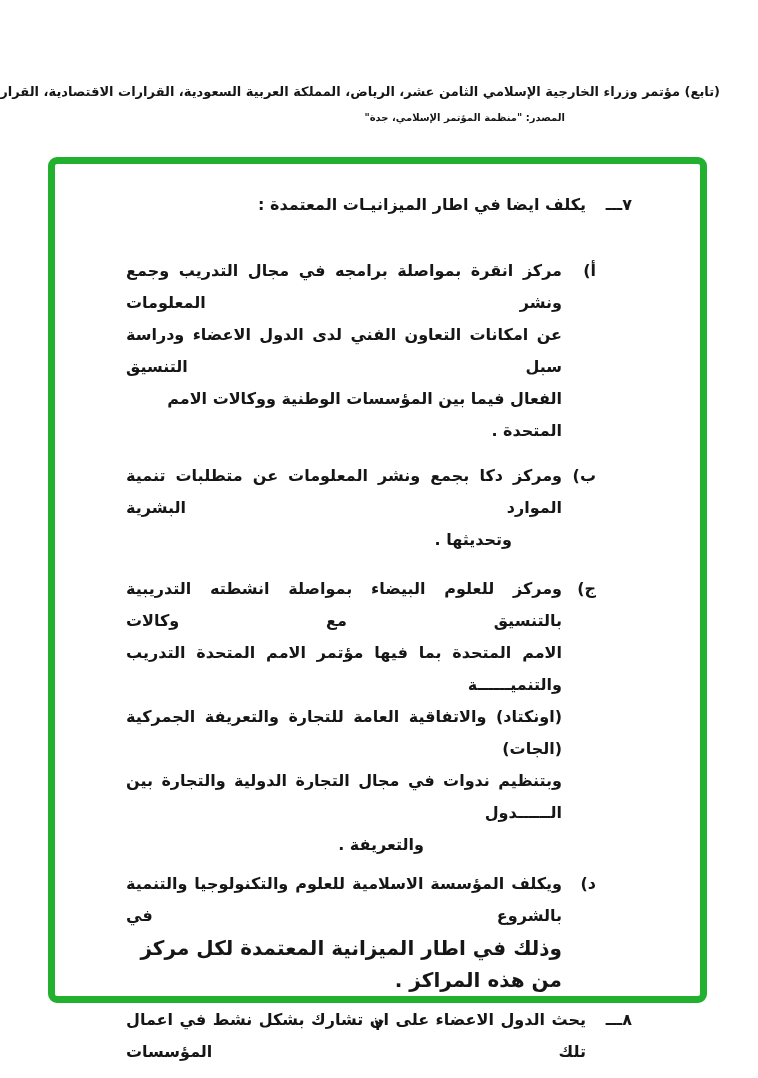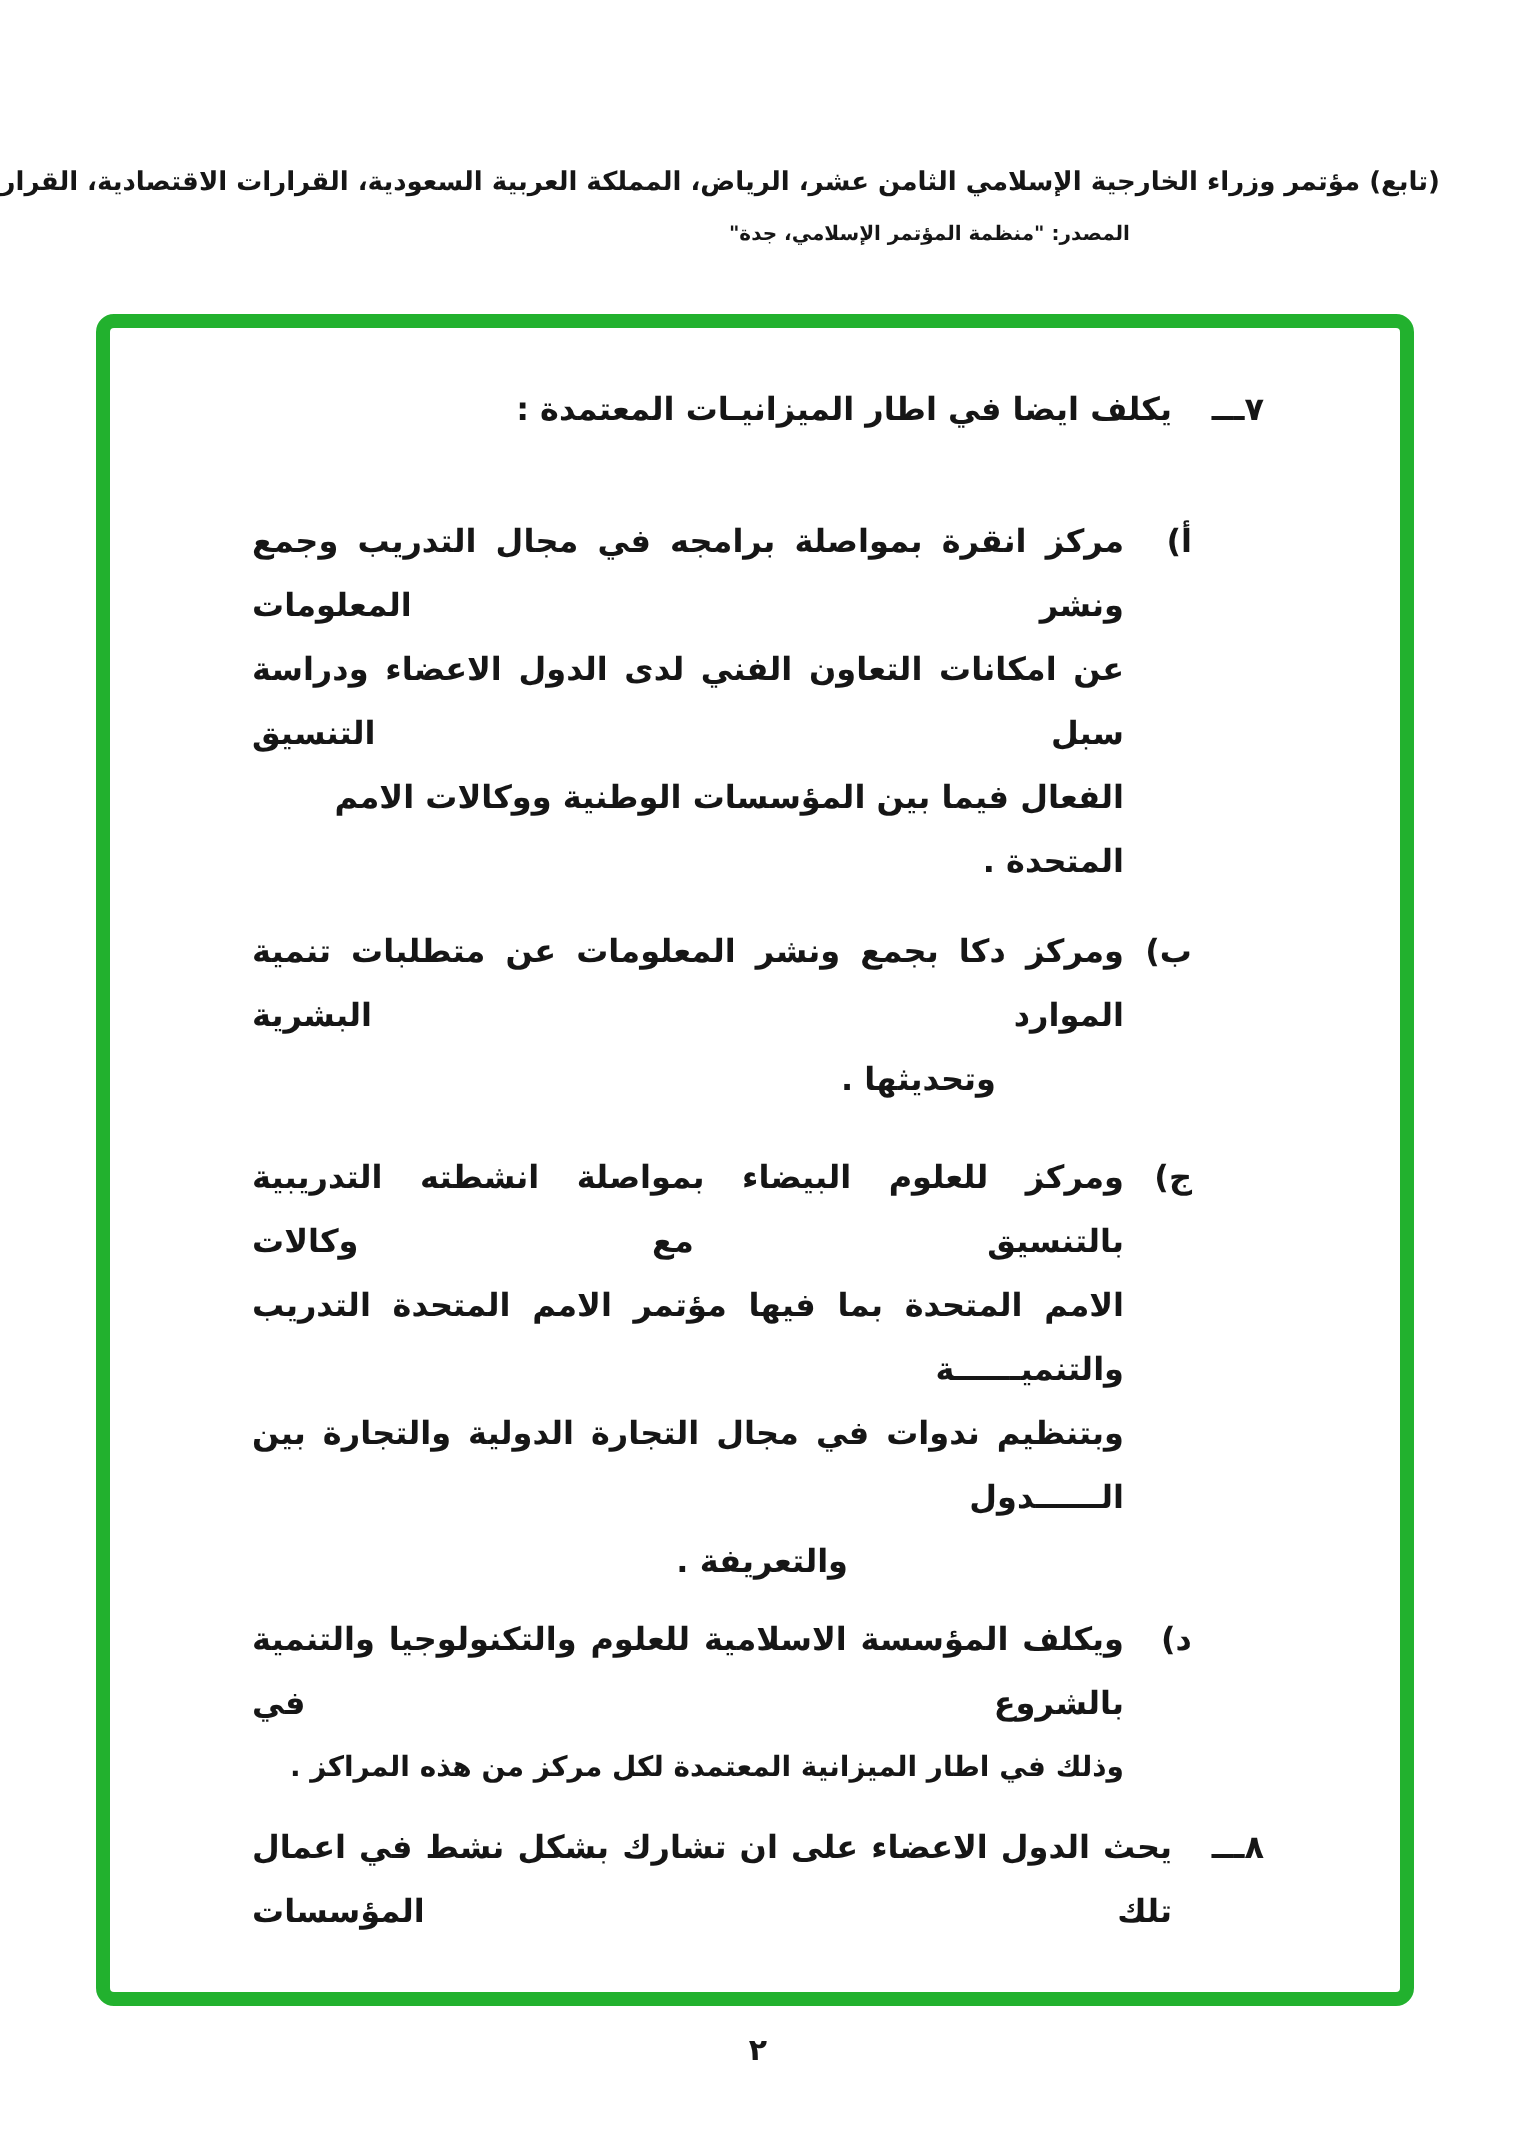--- a/index.html
+++ b/index.html
@@ -32,28 +32,28 @@
   }
   .num-item{display:flex;}
   .num-marker{flex:0 0 46px;}
   .itext{flex:1;}
   .sub{display:flex;margin-right:36px;}
   .sub-marker{flex:0 0 34px;}
   .ptext{flex:1;}
   .jline{text-align:justify;text-align-last:justify;}
   .lastline{text-align:right;}
   .u{text-decoration-thickness:2px;text-underline-offset:5px;}
-  .closing{font-size:14px;line-height:32px;text-align:right;}
+  .closing{font-size:20px;line-height:32px;text-align:right;}
   .mt-item7{margin-top:32px;}
   .mt-a{margin-top:34px;}
   .mt-b{margin-top:13px;}
   .mt-c{margin-top:17px;}
   .mt-d{margin-top:7px;}
   .mt-8{margin-top:8px;}
-  .ind-b{margin-right:64px;}
+  .ind-b{margin-right:50px;}
   .ind-c{margin-right:138px;}
   
   .pageno{
     position:absolute;top:1016px;left:0;right:0;text-align:center;
     font-size:15px;font-weight:700;
   }
 </style>
 </head>
 <body>
 
@@ -90,20 +90,21 @@
         <div class="jline">ومركز دكا بجمع ونشر المعلومات عن متطلبات تنمية الموارد البشرية</div>
         <div class="lastline ind-b">وتحديثها .</div>
       </div>
     </div>
 
     <div class="sub mt-c">
       <span class="sub-marker">ج)</span>
       <div class="ptext">
         <div class="jline">ومركز للعلوم البيضاء بمواصلة انشطته التدريبية بالتنسيق مع وكالات</div>
         <div class="jline">الامم المتحدة بما فيها مؤتمر الامم المتحدة التدريب والتنميــــــة</div>
+        <div class="jline">(اونكتاد) والاتفاقية العامة للتجارة والتعريفة الجمركية (الجات)</div>
         <div class="jline">وبتنظيم ندوات في مجال التجارة الدولية والتجارة بين الــــــدول</div>
         <div class="lastline ind-c">والتعريفة .</div>
       </div>
     </div>
 
     <div class="sub mt-d">
       <span class="sub-marker">د)</span>
       <div class="ptext">
         <div class="jline">ويكلف المؤسسة الاسلامية للعلوم والتكنولوجيا والتنمية بالشروع في</div>
         <div class="closing">وذلك في اطار الميزانية المعتمدة لكل مركز من هذه المراكز .</div>

